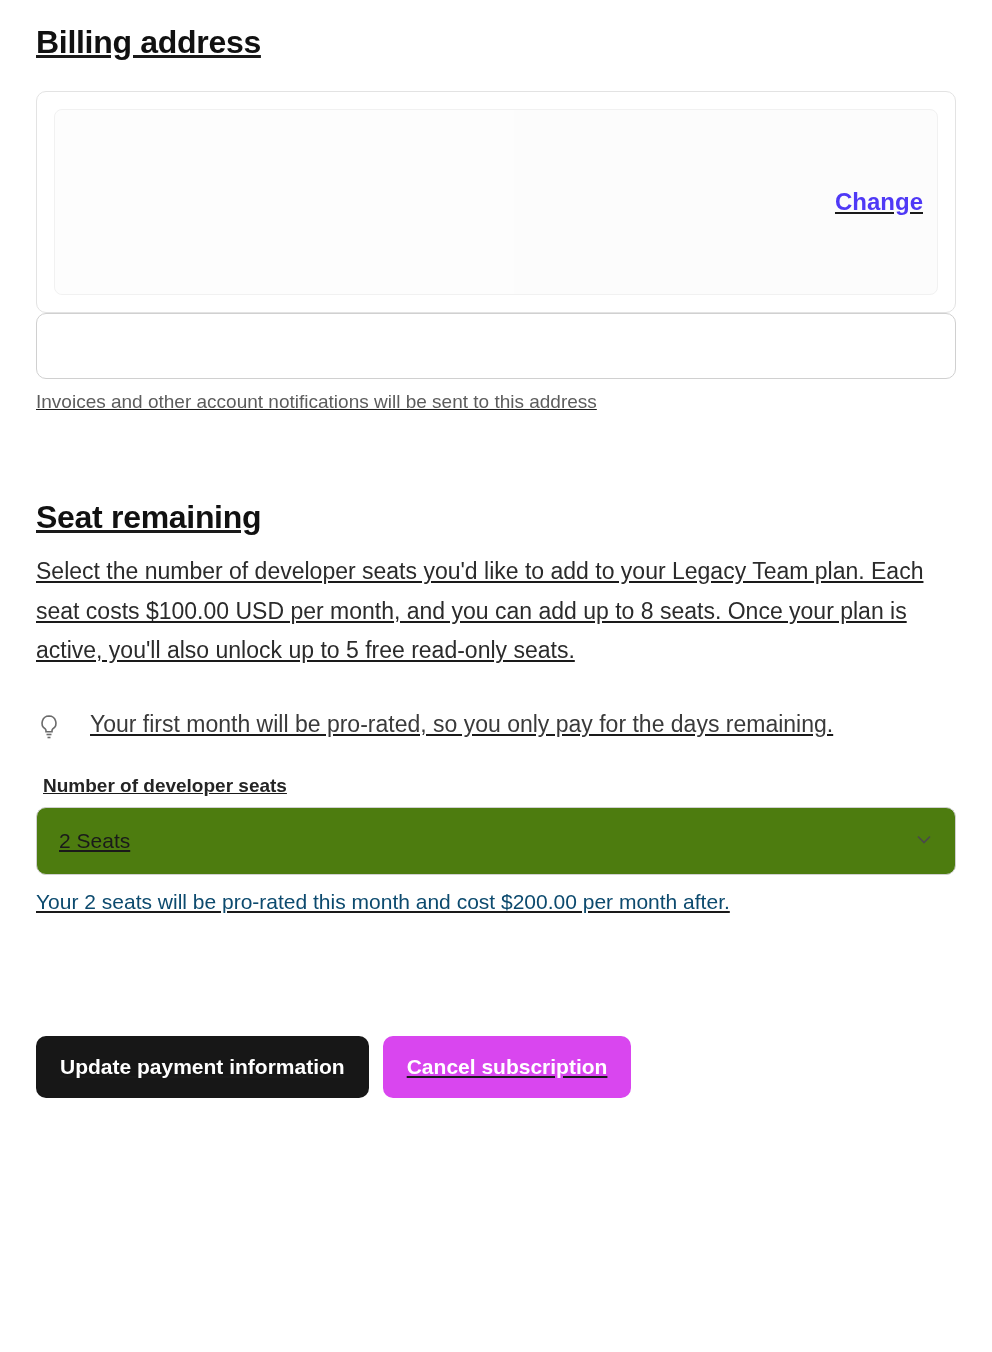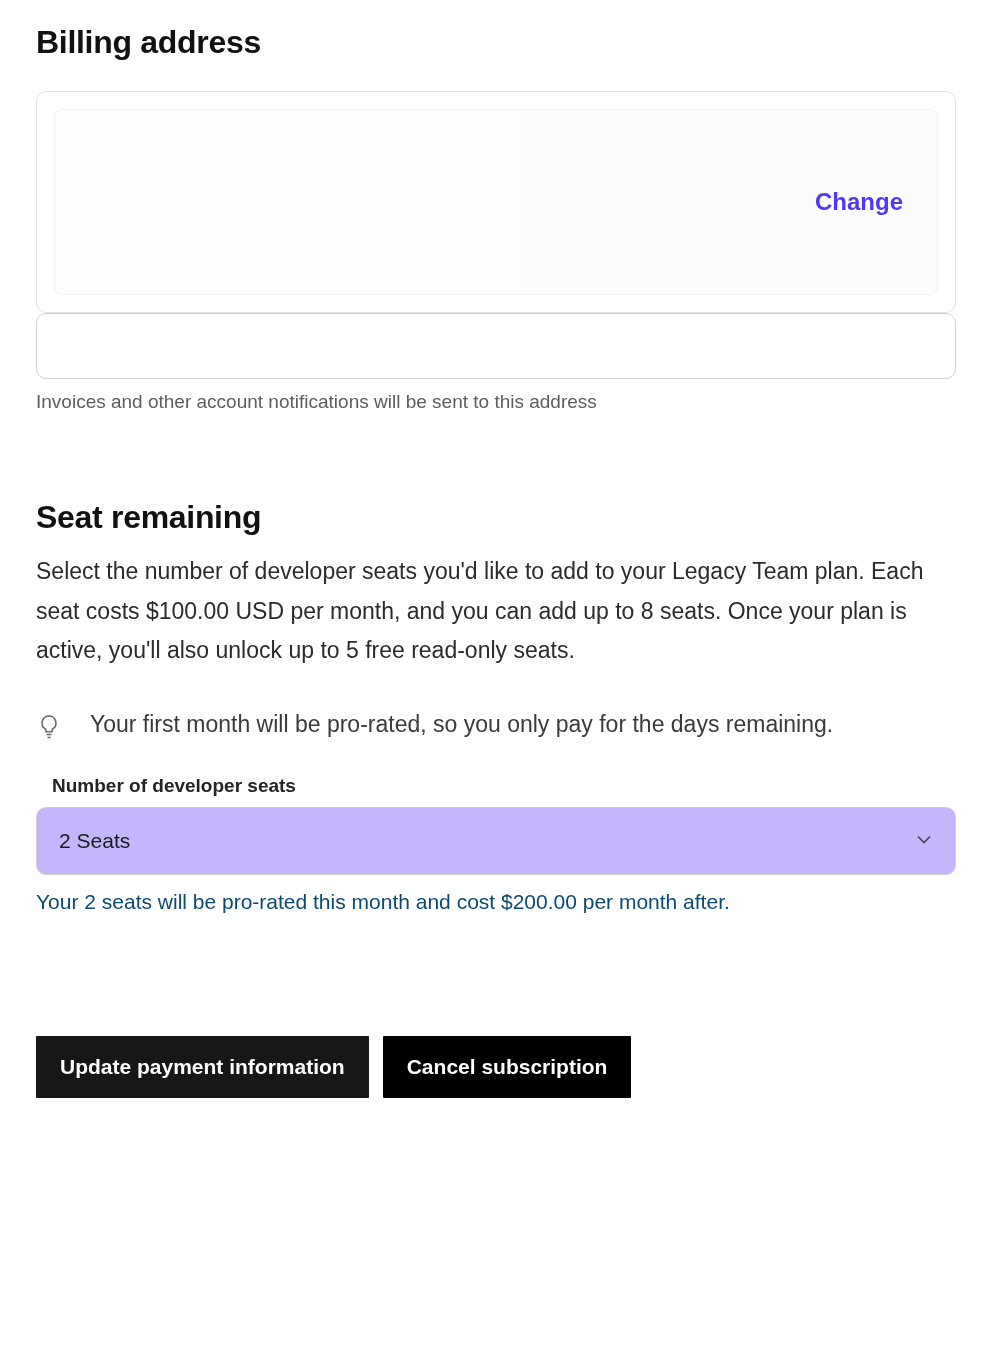--- a/index.html
+++ b/index.html
@@ -11,20 +11,21 @@
     color: #1a1a1a;
   }
   body {
     width: 992px;
     min-height: 1352px;
     position: relative;
   }
   .page {
     padding: 0 36px;
     width: 992px;
+    text-decoration: underline;
   }
 
   
   h2.section-title {
     font-size: 32px;
     font-weight: bold;
     letter-spacing: -0.3px;
     margin: 0;
     padding-top: 24px;
     color: #111111;
@@ -38,21 +39,21 @@
     background: #ffffff;
   }
   .address-inner {
     border: 1px solid #f1f1f1;
     border-radius: 8px;
     background: #fcfcfc;
     height: 186px;
     display: flex;
     align-items: center;
     justify-content: flex-end;
-    padding: 0 34px;
+    padding: 0 14px;
     position: relative;
   }
   .address-inner::before {
     
     content: "";
     position: absolute;
     left: 0; top: 0; bottom: 0;
     width: 52%;
     background: #fdfdfd;
     border-radius: 8px 0 0 8px;
@@ -117,29 +118,29 @@
   .tip-text {
     font-size: 23px;
     line-height: 1.52;
     color: #3a3a3a;
   }
 
   .select-label {
     font-size: 19px;
     font-weight: bold;
     color: #242424;
-    margin: 30px 0 10px 16px;
+    margin: 30px 0 10px 7px;
   }
   .select-wrap { position: relative; width: 100%; }
   .select-box {
     width: 100%;
     height: 68px;
     border: 1px solid #d0d0d0;
     border-radius: 10px;
-    background: #c4b5fd;
+    background: #4d7c0f;
     display: flex;
     align-items: center;
     padding: 0 22px;
     font-size: 21px;
     color: #1a1a1a;
     cursor: pointer;
   }
   .chevron {
     position: absolute;
     right: 22px;
@@ -156,31 +157,31 @@
 
   
   .button-row {
     display: flex;
     gap: 14px;
     margin-top: 122px;
     padding-bottom: 36px;
   }
   .btn {
     border: none;
-    border-radius: 1px;
+    border-radius: 10px;
     font-family: "Liberation Sans", sans-serif;
     font-size: 21px;
     font-weight: bold;
     height: 62px;
     padding: 4px 24px;
     cursor: pointer;
     color: #ffffff;
   }
   .btn-dark { background: #171717; }
-  .btn-danger { background: #000000; text-align: center; }
+  .btn-danger { background: #d946ef; text-align: center; }
 </style>
 </head>
 <body>
 
 <div class="page">
 
   <h2 class="section-title">Billing address</h2>
 
   <div class="address-card">
     <div class="address-inner">

